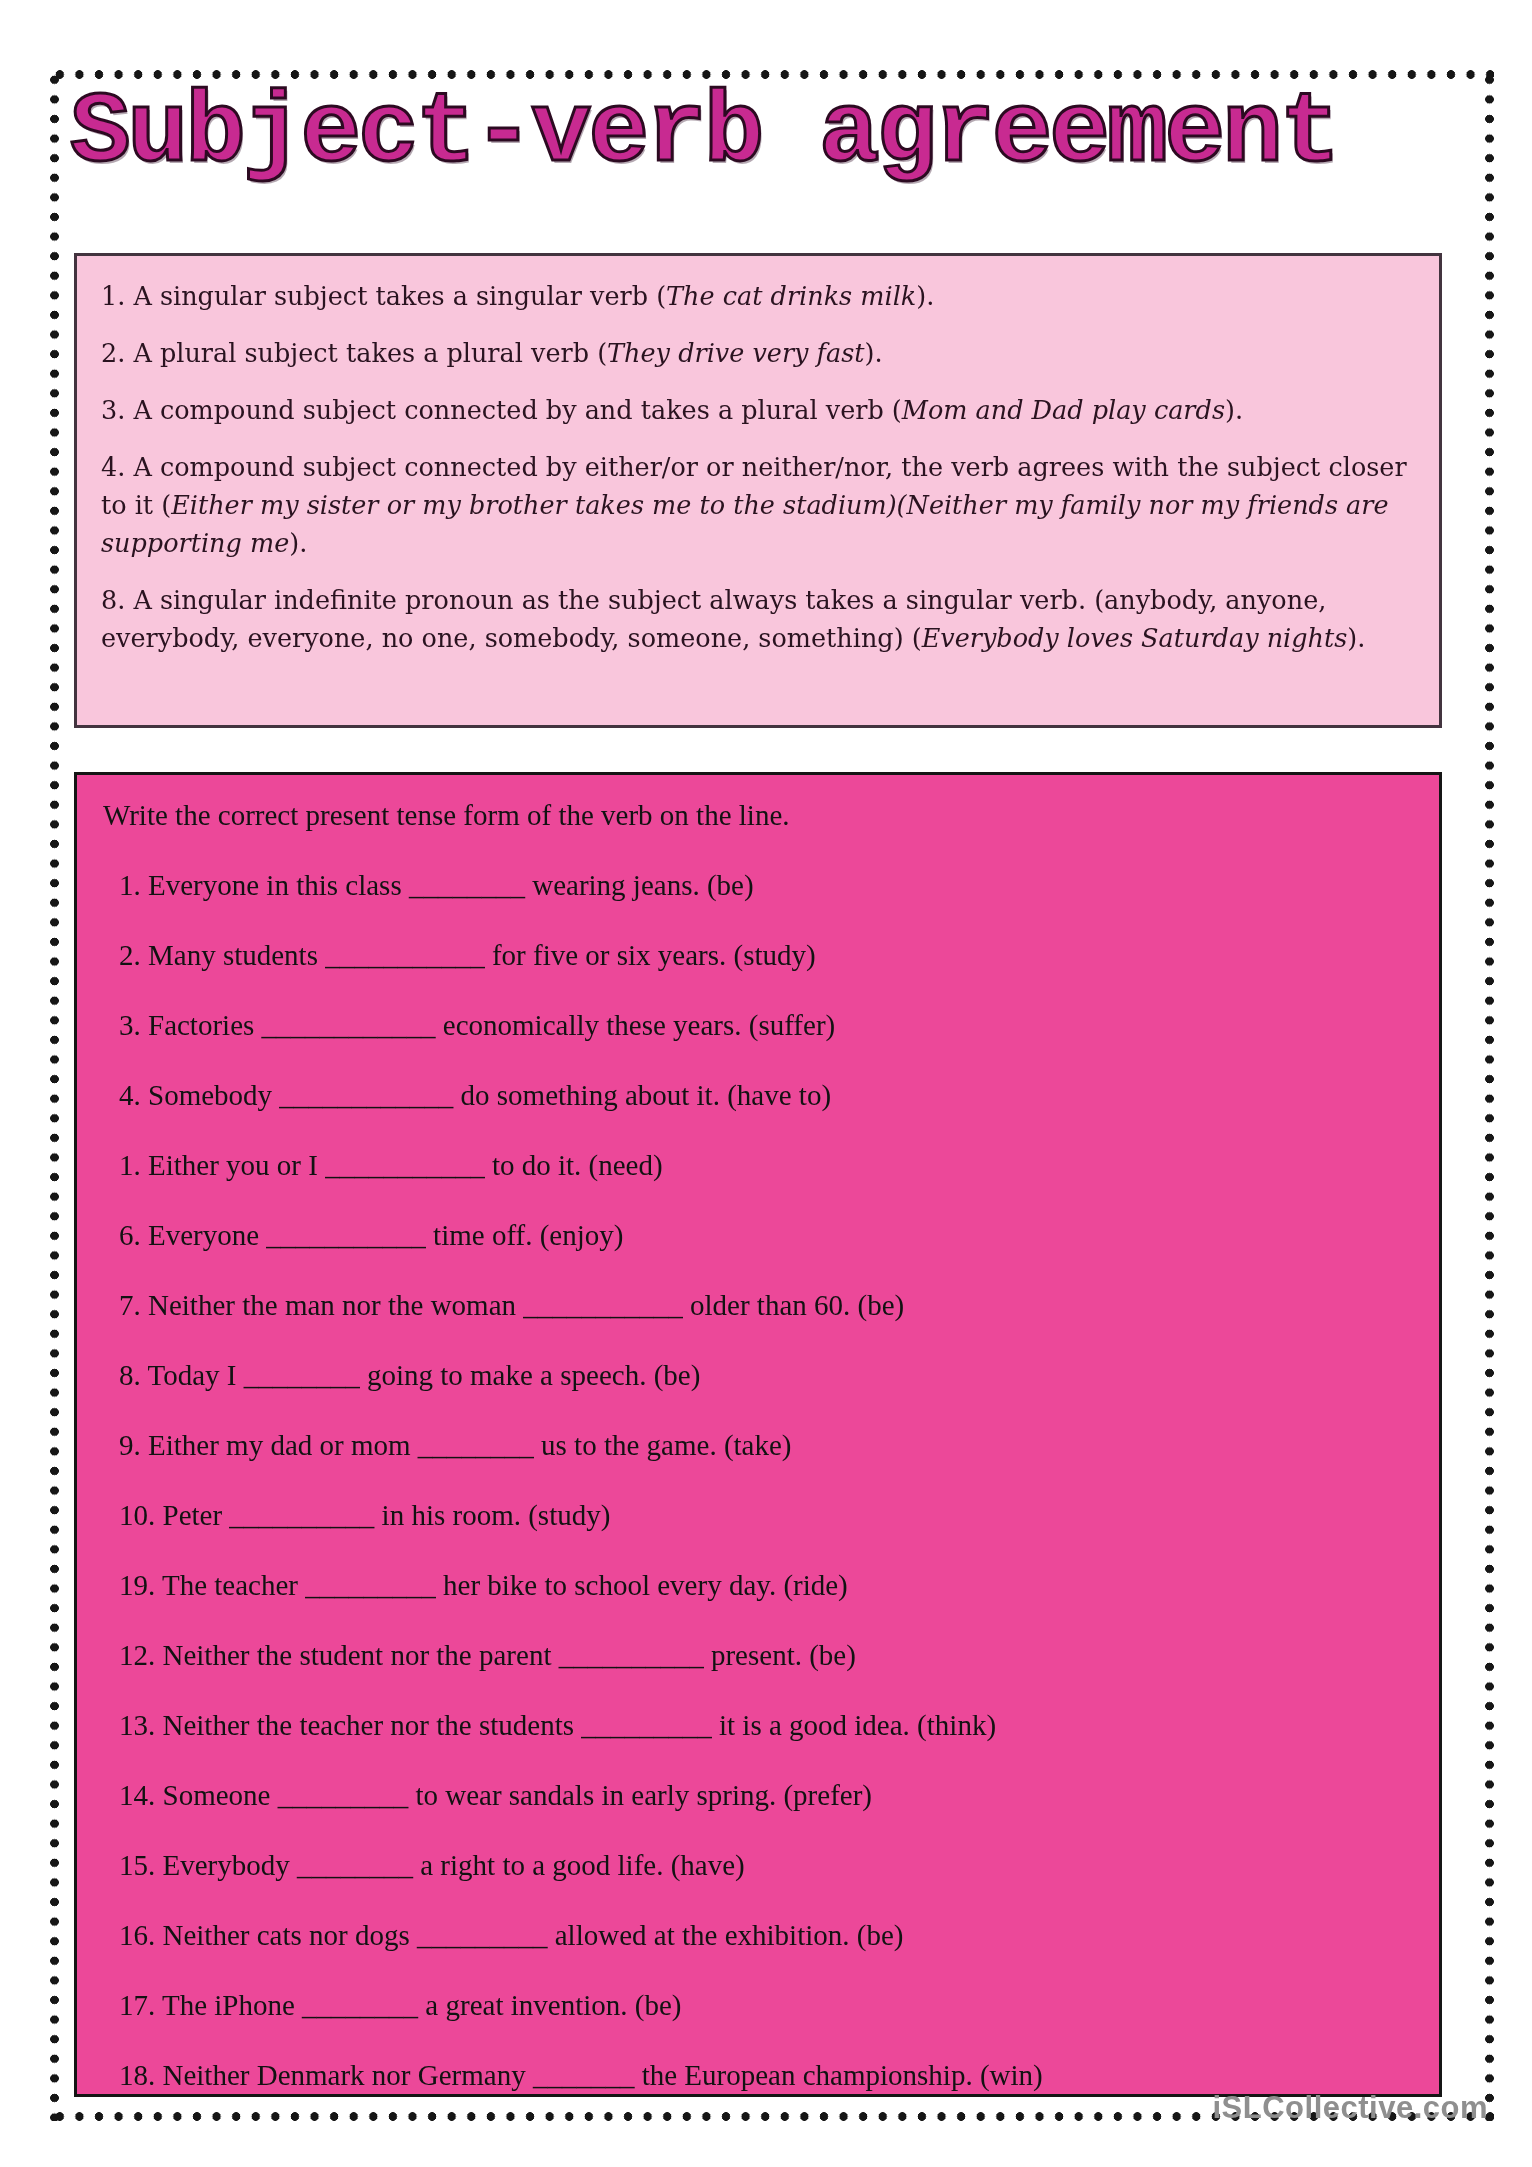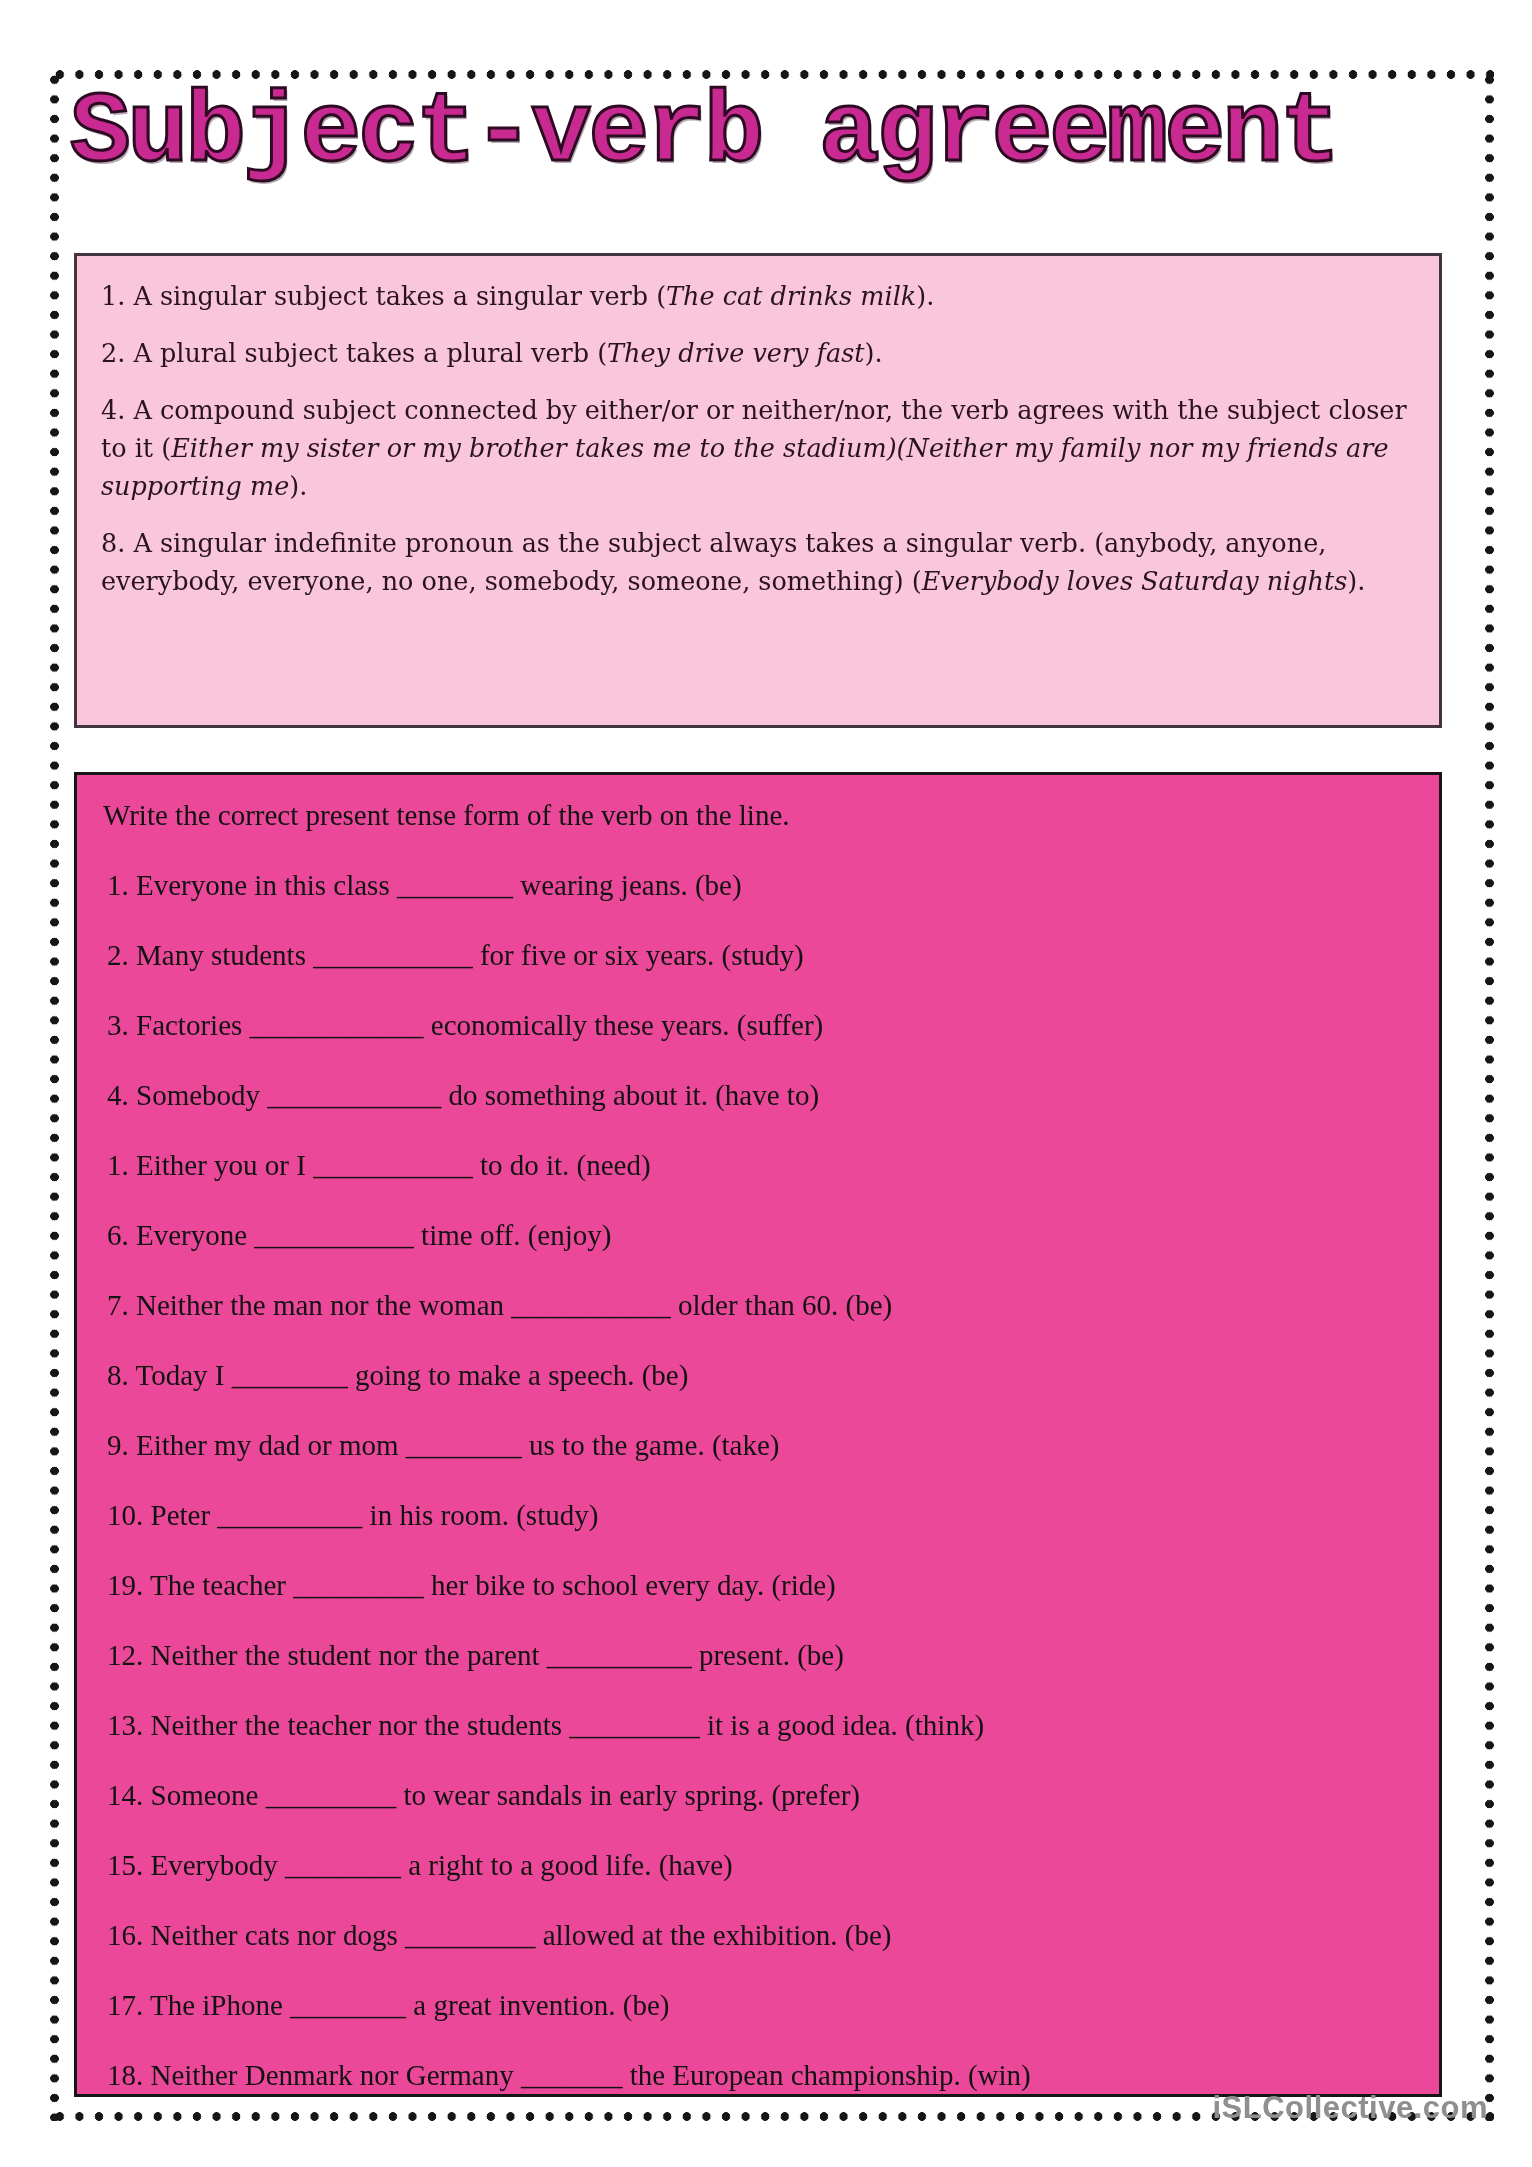--- a/index.html
+++ b/index.html
@@ -41,21 +41,21 @@
 
   
   .exercise-box{
     position:absolute;left:74px;top:772px;width:1368px;height:1325px;
     box-sizing:border-box;background:#ec4899;border:3px solid #151515;
     padding:24px 26px 0 26px;
     font-family:"Liberation Serif",serif;font-size:29px;line-height:33px;
     color:#121212;
   }
   .instruction{margin:0 0 37px 0;}
-  .ex-item{margin:0 0 37px 4px;white-space:nowrap;}
+  .ex-item{margin:0 0 37px 16px;white-space:nowrap;}
 
   
   .watermark{
     position:absolute;right:44px;top:2090px;z-index:5;
     font-family:"Liberation Sans",sans-serif;font-weight:bold;
     font-size:31px;color:#8f8f8f;letter-spacing:0.5px;
   }
 </style>
 </head>
 <body>
@@ -66,20 +66,21 @@
   <div id="dots-bottom" class="dots-h"></div>
   <div id="dots-left" class="dots-v"></div>
   <div id="dots-right" class="dots-v"></div>
 
   <h1 class="title">Subject-verb agreement</h1>
 
   <section class="rules-box">
     <div id="rules-list">
         <p class="rule"><span>1. A singular subject takes a singular verb (</span><em>The cat drinks milk</em><span>).</span></p>
         <p class="rule"><span>2. A plural subject takes a plural verb (</span><em>They drive very fast</em><span>).</span></p>
+        <p class="rule"><span>3. A compound subject connected by and takes a plural verb (</span><em>Mom and Dad play cards</em><span>).</span></p>
         <p class="rule"><span>4. A compound subject connected by either/or or neither/nor, the verb agrees with the subject closer to it (</span><em>Either my sister or my brother takes me to the stadium)(Neither my family nor my friends are supporting me</em><span>).</span></p>
         <p class="rule"><span>8. A singular indefinite pronoun as the subject always takes a singular verb. (anybody, anyone, everybody, everyone, no one, somebody, someone, something) (</span><em>Everybody loves Saturday nights</em><span>).</span></p>
       </div>
   </section>
 
   <section class="exercise-box">
     <p class="instruction">Write the correct present tense form of the verb on the line.</p>
     <div id="items-list">
         <p class="ex-item">1. Everyone in this class ________ wearing jeans. (be)</p>
         <p class="ex-item">2. Many students ___________ for five or six years. (study)</p>

